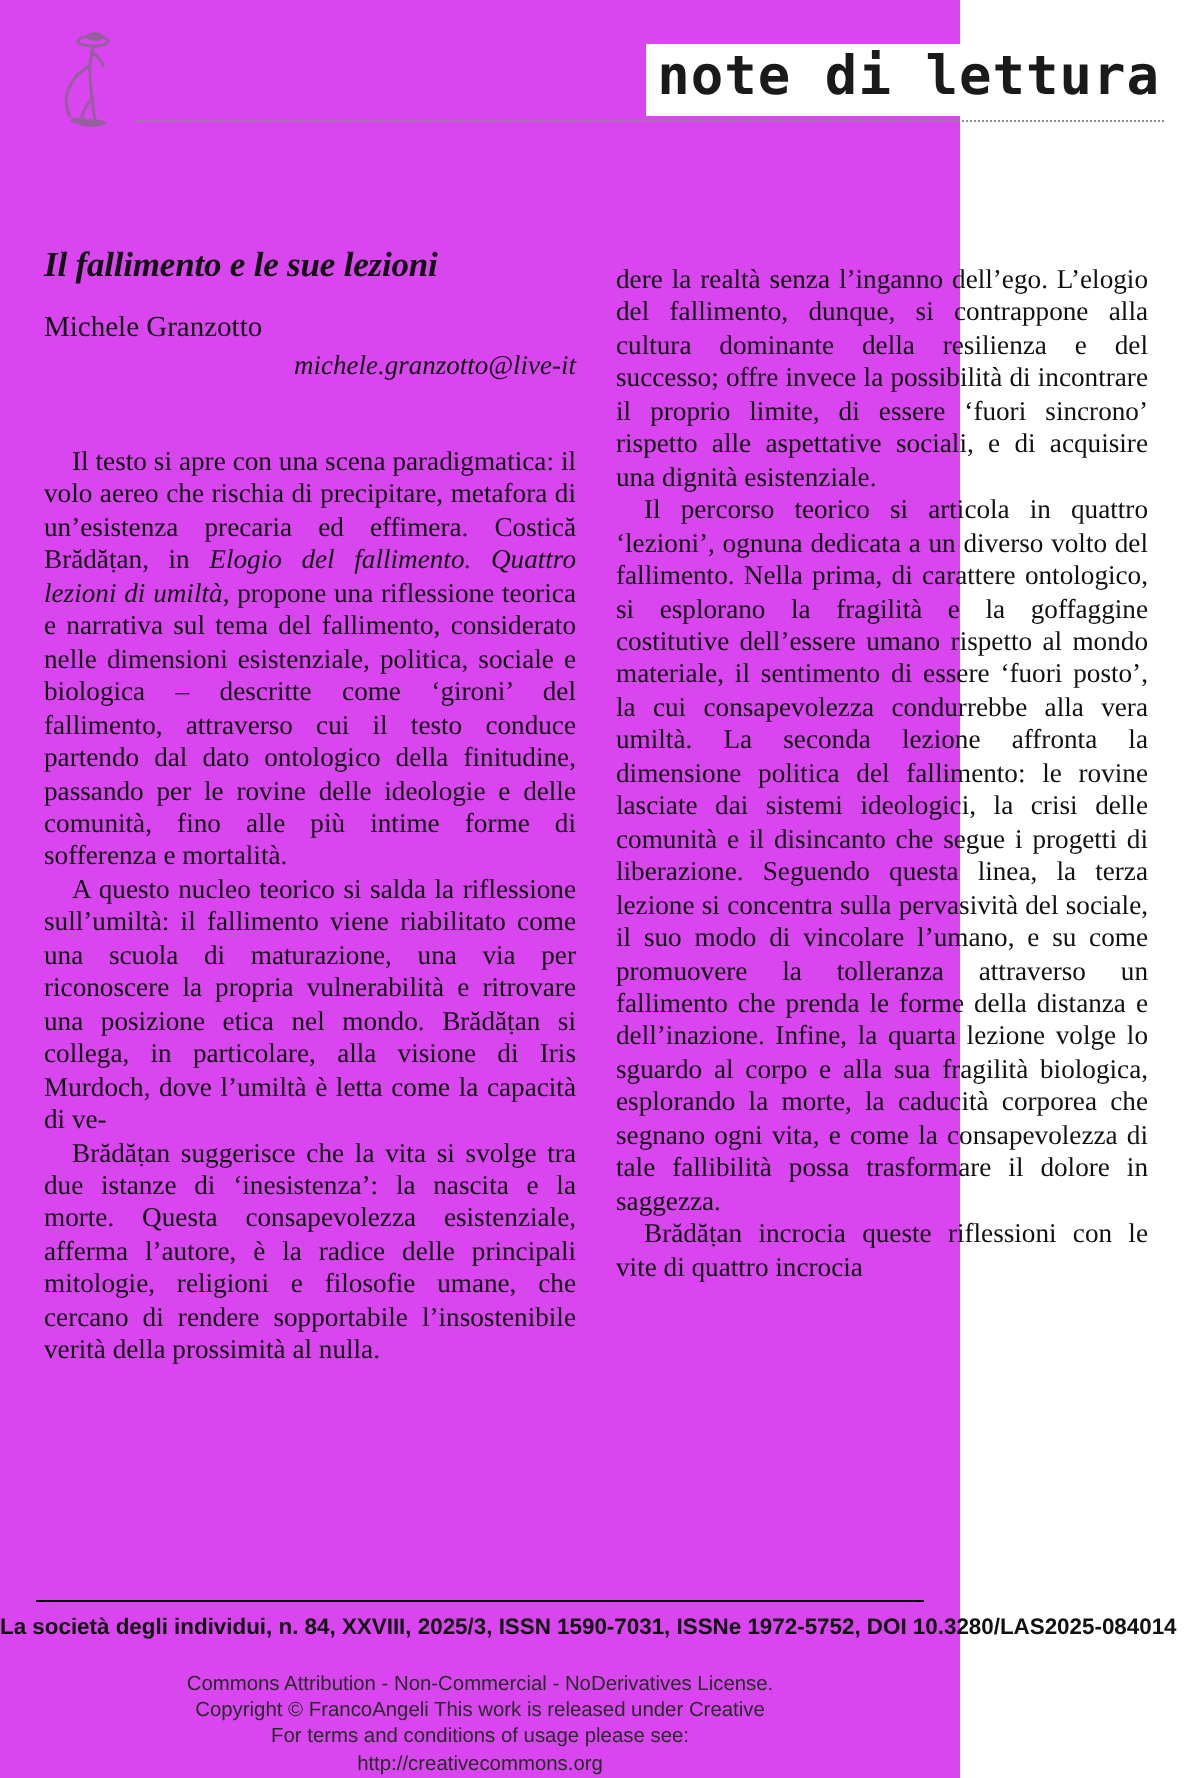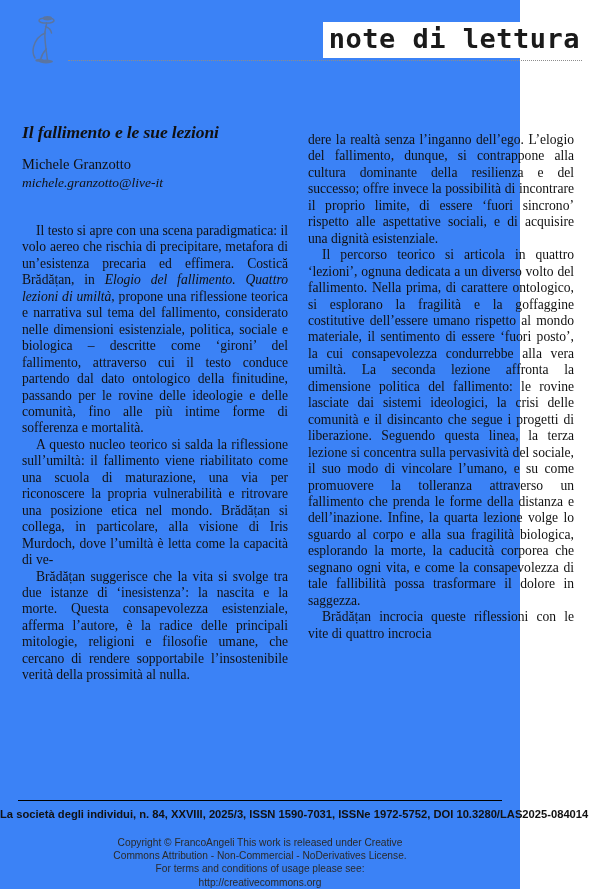--- a/index.html
+++ b/index.html
@@ -13,23 +13,23 @@
     height: 889px;
     position: relative;
     font-family: "Liberation Serif", "DejaVu Serif", serif;
     color: #111111;
     overflow: hidden;
   }
 
   .page {
     position: absolute;
     left: 0; top: 0;
-    width: 520px;
+    width: 480px;
     height: 889px;
-    background: #3b82f6;
+    background: #d946ef;
   }
 
   
   .masthead {
     position: absolute;
     left: 18px;
     top: 14px;
     width: 566px;
     height: 58px;
   }
@@ -80,20 +80,21 @@
     margin: 0;
     letter-spacing: -0.1px;
   }
   .author {
     margin-top: 12px;
     text-align: left;
     font-size: 14.5px;
     line-height: 18px;
   }
   .author-email {
+    text-align: right;
     font-style: italic;
     font-size: 13.5px;
     line-height: 17px;
     margin-top: 1px;
   }
 
   
   .col {
     position: absolute;
     top: 207px;
@@ -196,19 +197,19 @@
       <p class="noindent"><span>dere la realtà senza l’inganno dell’ego. L’elogio del fallimento, dunque, si contrappone alla cultura dominante della resilienza e del successo; offre invece la possibilità di incontrare il proprio limite, di essere ‘fuori sincrono’ rispetto alle aspettative sociali, e di acquisire una dignità esistenziale.</span></p>
       <p><span>Il percorso teorico si articola in quattro ‘lezioni’, ognuna dedicata a un diverso volto del fallimento. Nella prima, di carattere ontologico, si esplorano la fragilità e la goffaggine costitutive dell’essere umano rispetto al mondo materiale, il sentimento di essere ‘fuori posto’, la cui consapevolezza condurrebbe alla vera umiltà. La seconda lezione affronta la dimensione politica del fallimento: le rovine lasciate dai sistemi ideologici, la crisi delle comunità e il disincanto che segue i progetti di liberazione. Seguendo questa linea, la terza lezione si concentra sulla pervasività del sociale, il suo modo di vincolare l’umano, e su come promuovere la tolleranza attraverso un fallimento che prenda le forme della distanza e dell’inazione. Infine, la quarta lezione volge lo sguardo al corpo e alla sua fragilità biologica, esplorando la morte, la caducità corporea che segnano ogni vita, e come la consapevolezza di tale fallibilità possa trasformare il dolore in saggezza.</span></p>
       <p><span>Brădăṭan incrocia queste riflessioni con le vite di quattro incrocia</span></p>
     </div>
 
   <div class="footer-rule"></div>
 
   <div class="footer-citation">La società degli individui, n. 84, XXVIII, 2025/3, ISSN 1590-7031, ISSNe 1972-5752, DOI 10.3280/LAS2025-084014</div>
 
   <div class="footer-license" id="footer-license">
+      <div>Commons Attribution - Non-Commercial - NoDerivatives License.</div>
       <div>Copyright © FrancoAngeli This work is released under Creative</div>
-      <div>Commons Attribution - Non-Commercial - NoDerivatives License.</div>
       <div>For terms and conditions of usage please see:</div>
       <div>http://creativecommons.org</div>
     </div>
 
 </div>
 
 </body></html>

